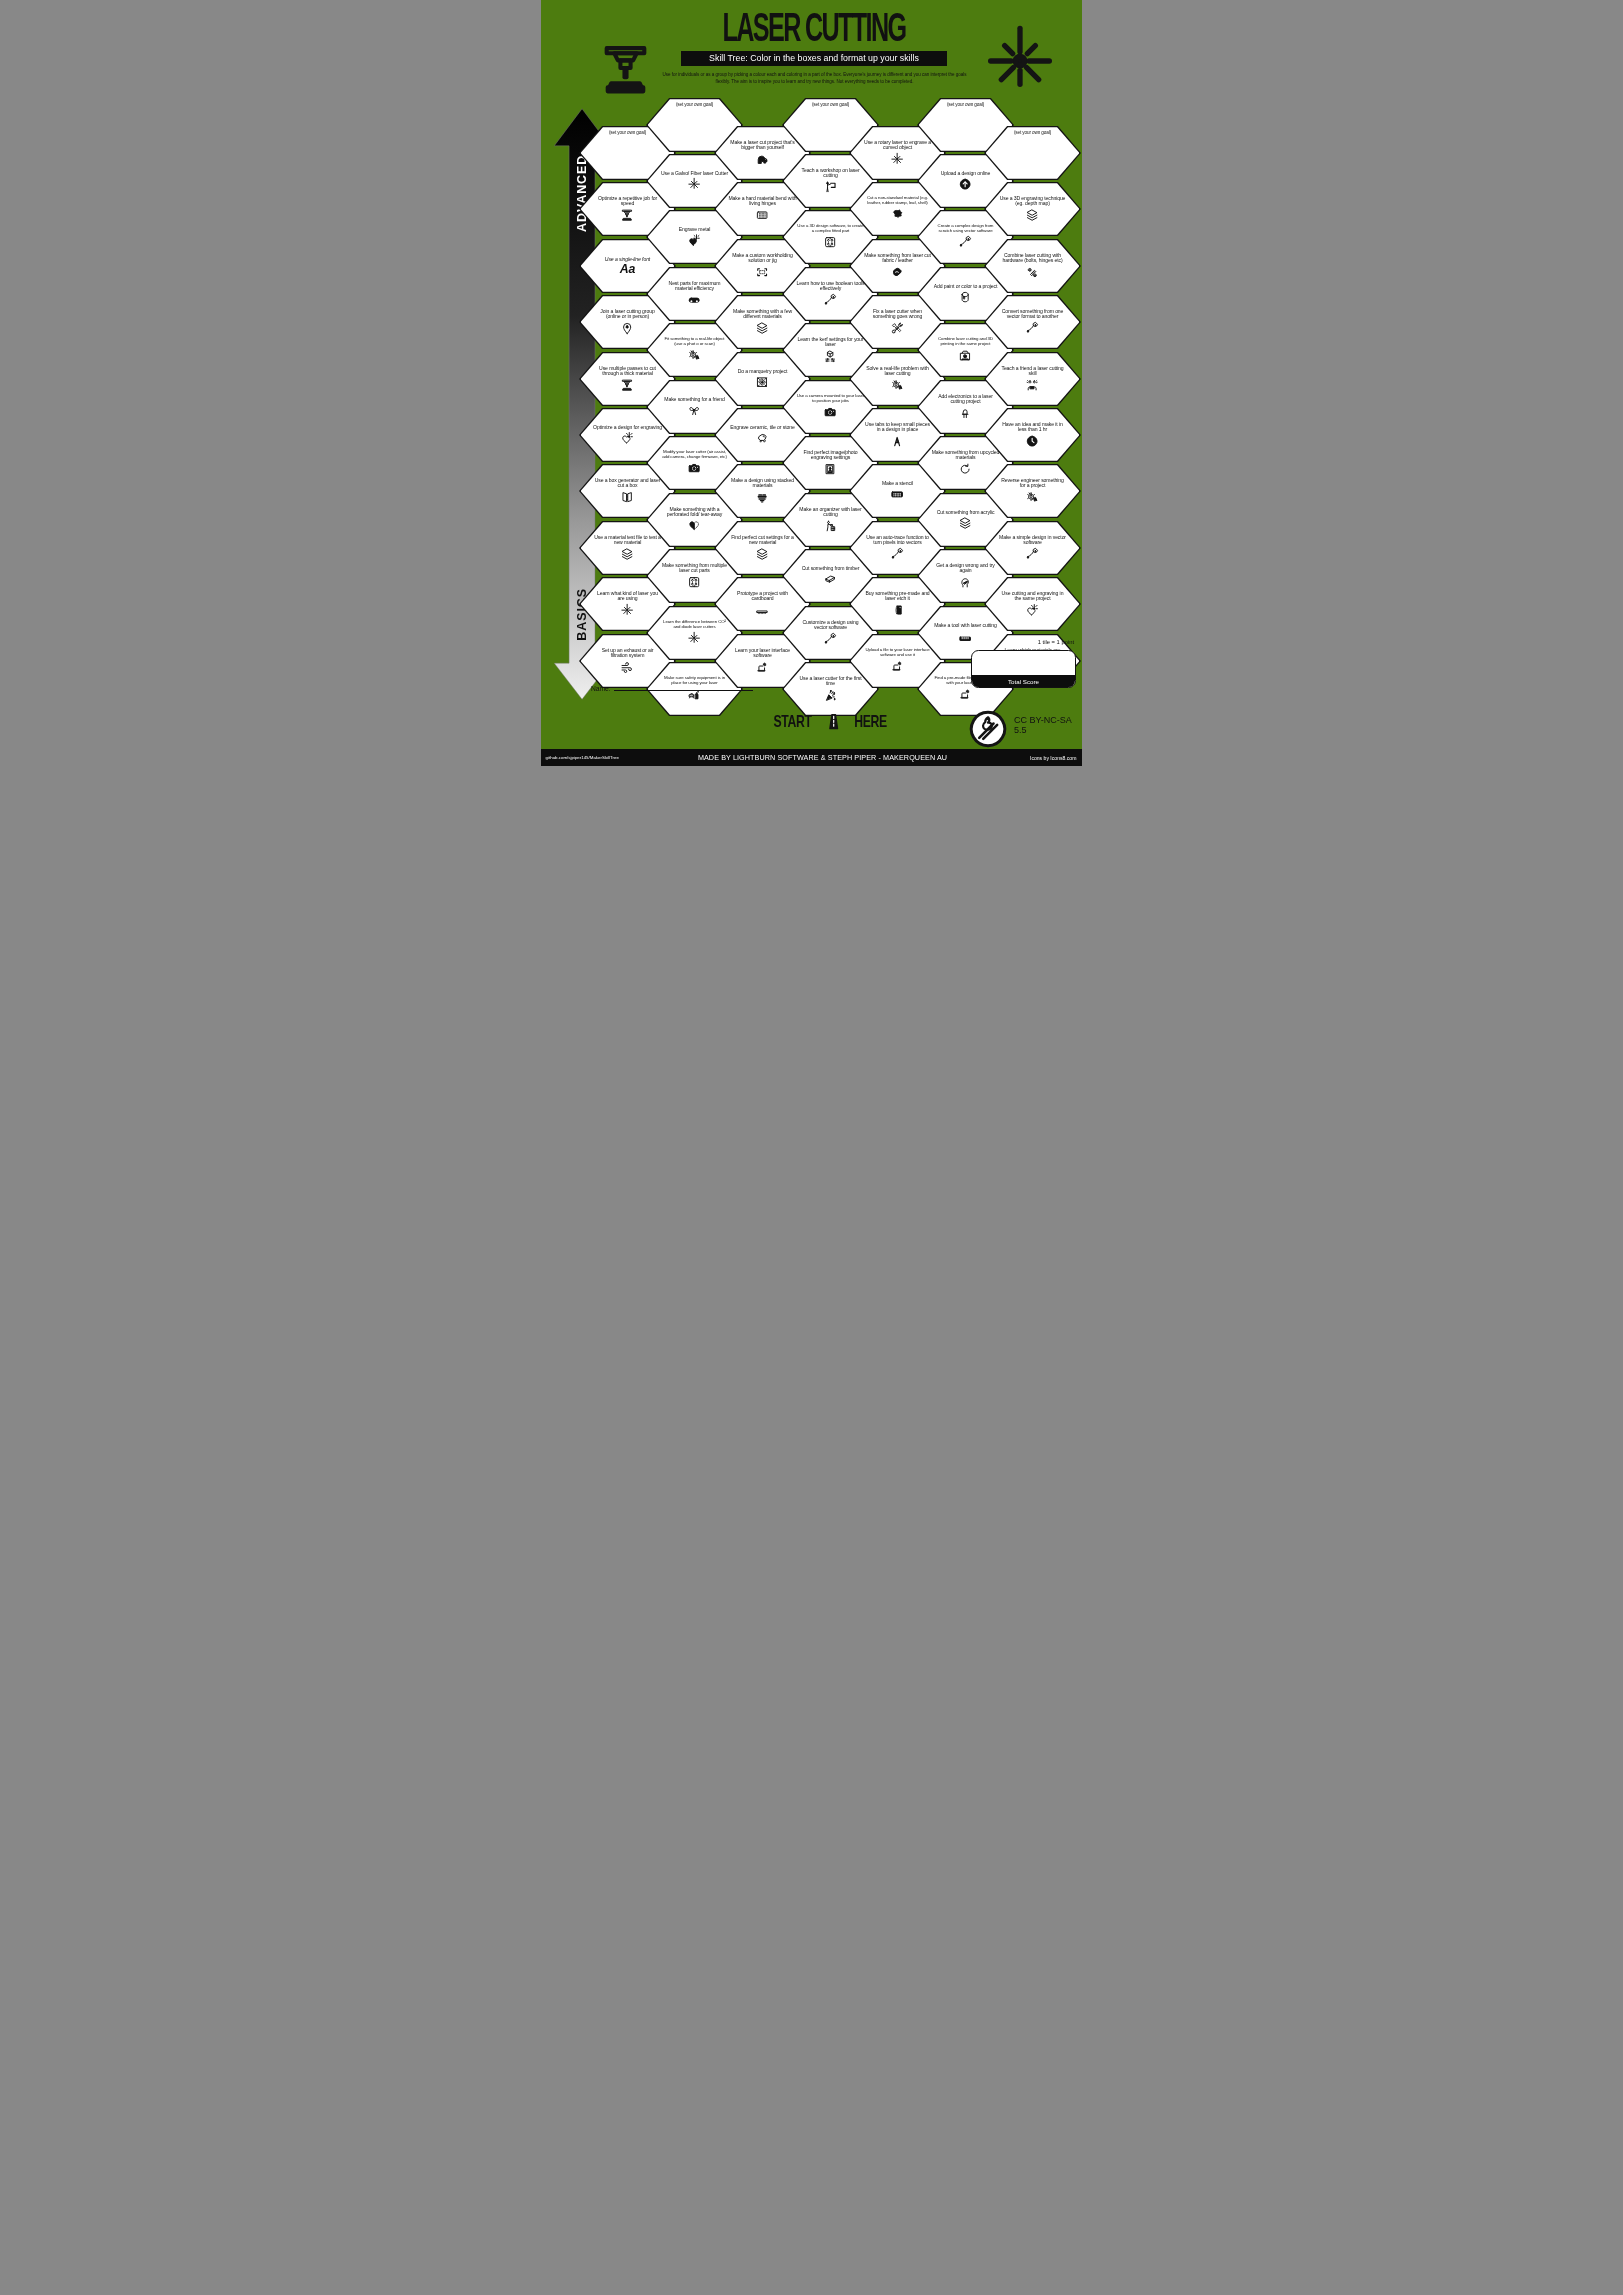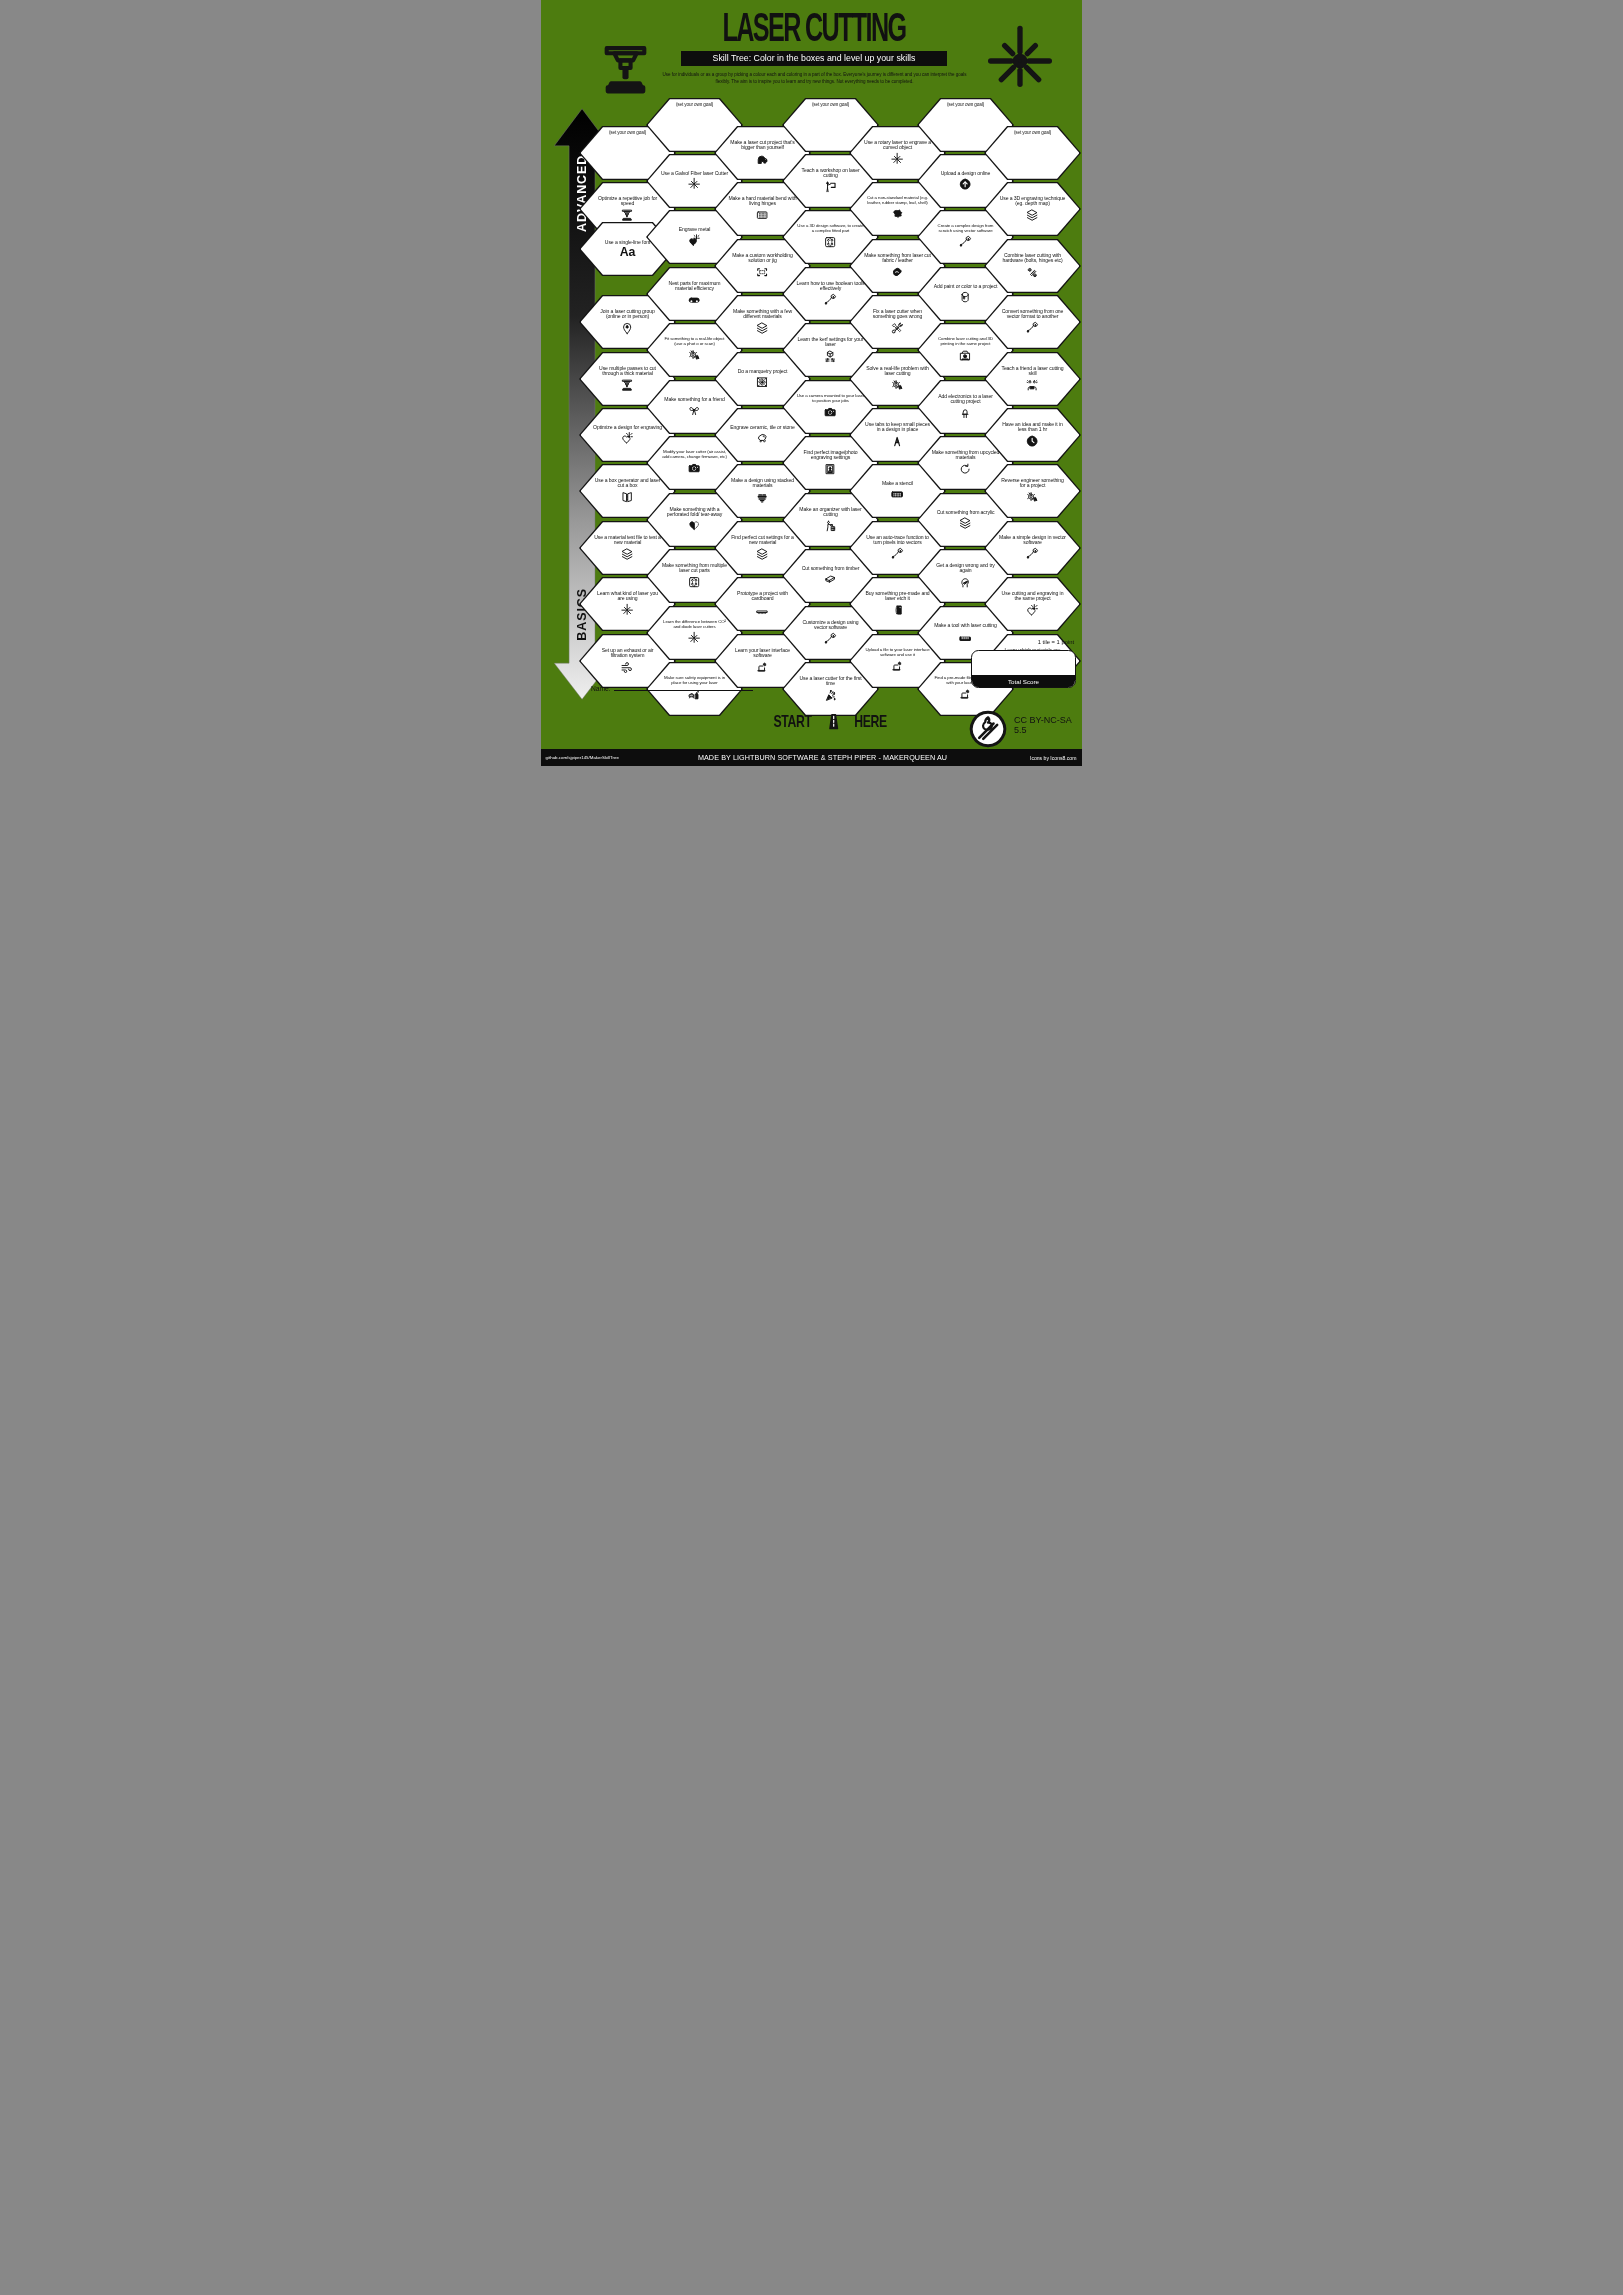--- a/index.html
+++ b/index.html
@@ -48,21 +48,21 @@
   .f-right{position:absolute;right:5.6px;top:0;height:17px;display:flex;align-items:center;font-size:5.1px;}
 </style>
 </head>
 <body>
 
 <div id="page">
 
   <div class="title-wrap">
     <div class="title-main">LASER CUTTING</div>
   </div>
-  <div class="subtitle-bar">Skill Tree:  Color in the boxes and level up your skills</div>
+  <div class="subtitle-bar">Skill Tree:  Color in the boxes and format up your skills</div>
   <div class="desc">Use for individuals or as a group by picking a colour each and coloring in a part of the box.  Everyone's journey is different and you can interpret the goals flexibly.  The aim is to inspire you to learn and try new things. Not everything needs to be completed.</div>
 
   <span class="corner-icon icon-wrap" style="left:54px;top:39px;"><svg viewBox="0 0 24 24" width="61" height="61">
         <path d="M4.6 3.6h14.8v2H4.6Z" fill="none" stroke="#141414" stroke-width="1.6" stroke-linecap="round" stroke-linejoin="round"></path>
         <path d="M7.6 5.6h8.8l-1.4 2.8H9Z" fill="none" stroke="#141414" stroke-width="1.6" stroke-linecap="round" stroke-linejoin="round"></path>
         <path d="M10 8.4h4v3h-4Z" fill="none" stroke="#141414" stroke-width="1.6" stroke-linecap="round" stroke-linejoin="round"></path>
         <path d="M11.6 11.4h.8v3.6h-.8Z" fill="none" stroke="#141414" stroke-width="1.6" stroke-linecap="round" stroke-linejoin="round"></path>
         <path d="M6.4 17.4h11.2l.8 1.6H5.6Z" fill="none" stroke="#141414" stroke-width="1.6" stroke-linecap="round" stroke-linejoin="round"></path>
         <path d="M5 19h14v1.6H5Z" fill="none" stroke="#141414" stroke-width="1.6" stroke-linecap="round" stroke-linejoin="round"></path>
       </svg></span>
@@ -108,21 +108,21 @@
           <span class="icon-wrap"><svg viewBox="0 0 24 24" width="14.3" height="14.3">
               <path d="M4.6 3.6h14.8v2H4.6Z" fill="none" stroke="#141414" stroke-width="1.6" stroke-linecap="round" stroke-linejoin="round"></path>
               <path d="M7.6 5.6h8.8l-1.4 2.8H9Z" fill="none" stroke="#141414" stroke-width="1.6" stroke-linecap="round" stroke-linejoin="round"></path>
               <path d="M10 8.4h4v3h-4Z" fill="none" stroke="#141414" stroke-width="1.6" stroke-linecap="round" stroke-linejoin="round"></path>
               <path d="M11.6 11.4h.8v3.6h-.8Z" fill="none" stroke="#141414" stroke-width="1.6" stroke-linecap="round" stroke-linejoin="round"></path>
               <path d="M6.4 17.4h11.2l.8 1.6H5.6Z" fill="none" stroke="#141414" stroke-width="1.6" stroke-linecap="round" stroke-linejoin="round"></path>
               <path d="M5 19h14v1.6H5Z" fill="none" stroke="#141414" stroke-width="1.6" stroke-linecap="round" stroke-linejoin="round"></path>
             </svg></span>
         </div>
       </div>
-      <div class="hex" style="left: 38px; top: 222px;">
+      <div class="hex" style="left: 38px; top: 239px; font-style: italic;">
         <div class="hex-b"></div>
         <div class="hex-i"></div>
         <div class="hex-c">
           <div class="hex-label">Use a single-line font</div>
           <span class="icon-wrap text-icon" style="font-size: 12.3px; line-height: 1;">Aa</span>
         </div>
       </div>
       <div class="hex" style="left: 38px; top: 295px;">
         <div class="hex-b"></div>
         <div class="hex-i"></div>

